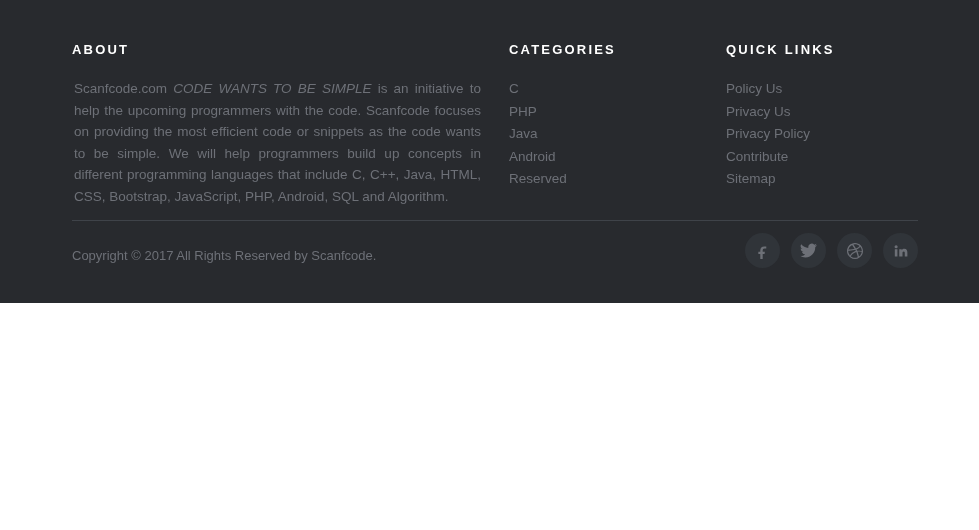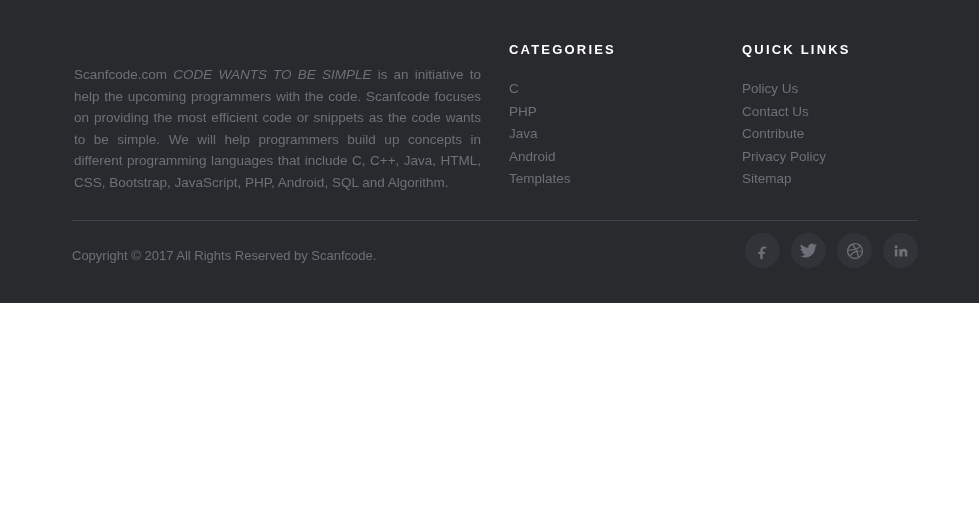--- a/index.html
+++ b/index.html
@@ -77,21 +77,20 @@
     position: absolute;
     left: 437px;
     top: 43px;
     width: 200px;
   }
   .col-quicklinks {
     position: absolute;
     left: 654px;
     top: 43px;
     width: 200px;
-    margin-left: 16px;
   }
   .link-list {
     list-style: none;
     margin: 0;
     padding: 0;
     padding-top: 20px;
   }
   .link-list li {
     margin: 0;
     padding: 0;
@@ -161,41 +160,42 @@
 <body>
 
 <div class="page">
 
   <div class="footer">
     <div class="footer-inner">
 
       <div class="columns">
 
         <div class="col-about">
+          <h3 class="col-heading">ABOUT</h3>
           <p class="about-text"><span>Scanfcode.com </span><span class="tagline">CODE WANTS TO BE SIMPLE</span><span> is an initiative to help the upcoming programmers with the code. Scanfcode focuses on providing the most efficient code or snippets as the code wants to be simple. We will help programmers build up concepts in different programming languages that include C, C++, Java, HTML, CSS, Bootstrap, JavaScript, PHP, Android, SQL and Algorithm.</span></p>
         </div>
 
         <div class="col-categories">
           <h3 class="col-heading">CATEGORIES</h3>
           <ul class="link-list">
             <li><a href="#">C</a></li>
             <li><a href="#">PHP</a></li>
             <li><a href="#">Java</a></li>
             <li><a href="#">Android</a></li>
-            <li><a href="#">Templates</a></li>
+            <li><a href="#">Reserved</a></li>
           </ul>
         </div>
 
         <div class="col-quicklinks">
           <h3 class="col-heading">QUICK LINKS</h3>
           <ul class="link-list">
             <li><a href="#">Policy Us</a></li>
-            <li><a href="#">Contact Us</a></li>
+            <li><a href="#">Privacy Us</a></li>
+            <li><a href="#">Privacy Policy</a></li>
             <li><a href="#">Contribute</a></li>
-            <li><a href="#">Privacy Policy</a></li>
             <li><a href="#">Sitemap</a></li>
           </ul>
         </div>
 
       </div>
 
       <div class="divider"></div>
 
       <div class="bottom-bar">
         <p class="copyright">Copyright © 2017 All Rights Reserved by Scanfcode.</p>

